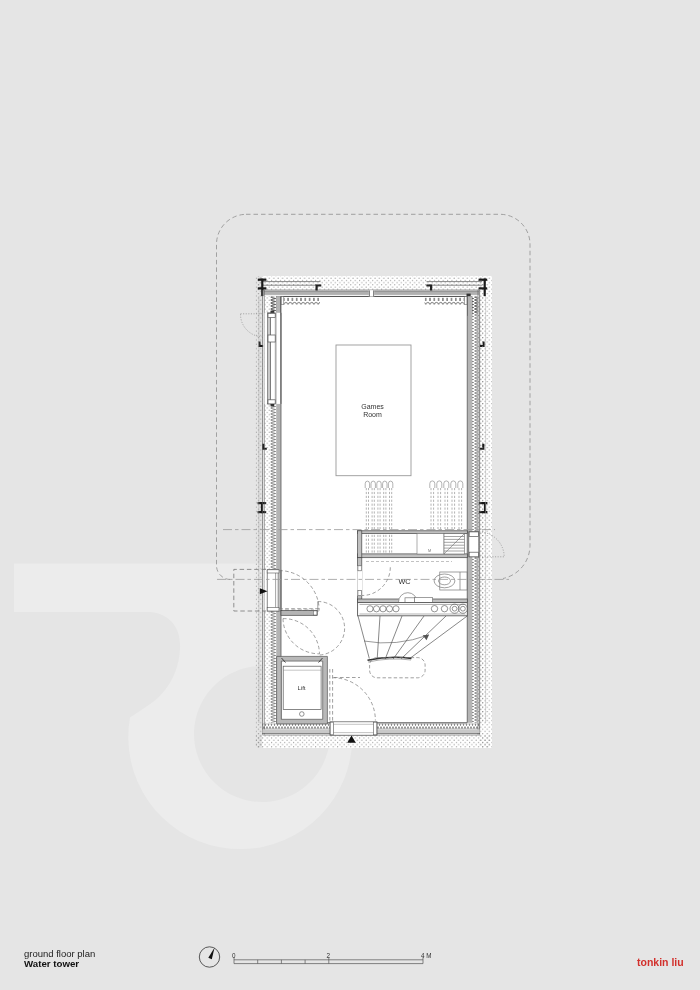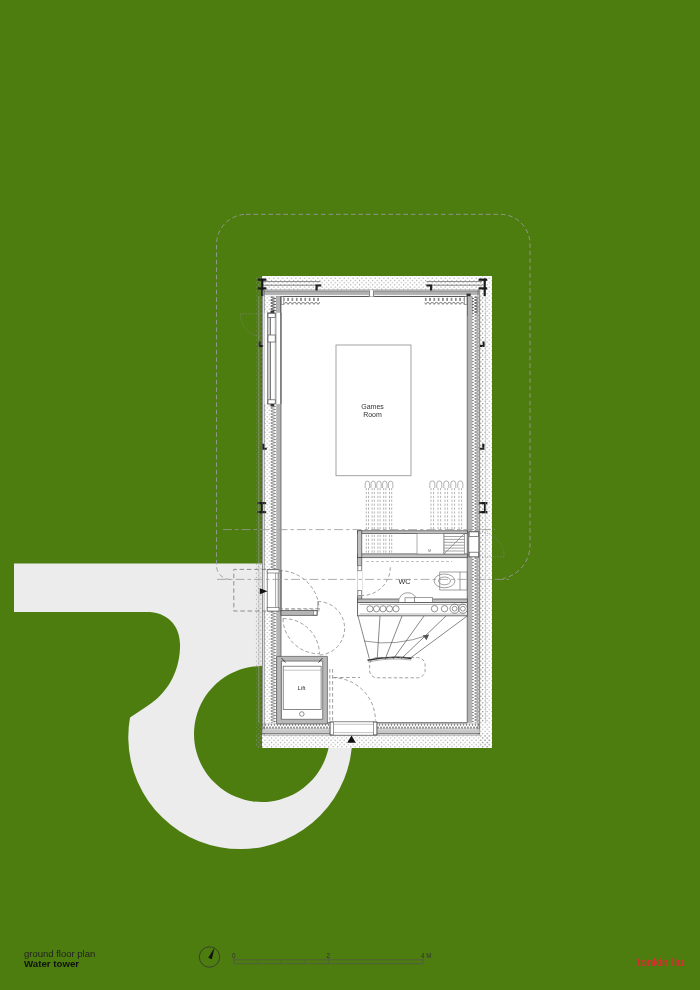--- a/index.html
+++ b/index.html
@@ -1,16 +1,16 @@
 <!DOCTYPE html>
 <html><head>
 <meta charset="utf-8">
 <style>
 html,body{margin:0;padding:0;background:#ffffff;}
-#page{position:relative;width:700px;height:990px;background:#4d7c0f;overflow:hidden;
+#page{position:relative;width:700px;height:990px;background:#e5e5e5;overflow:hidden;
 font-family:"Liberation Sans", sans-serif;}
 svg{position:absolute;left:0;top:0;}
 </style>
 </head>
 <body>
 <div id="page">
 <svg width="700" height="990" viewBox="0 0 700 990">
 <defs>
 <pattern id="st" width="4.4" height="4.4" patternUnits="userSpaceOnUse">
   <circle cx="1.0" cy="1.0" r="0.58" fill="#888888"></circle>

